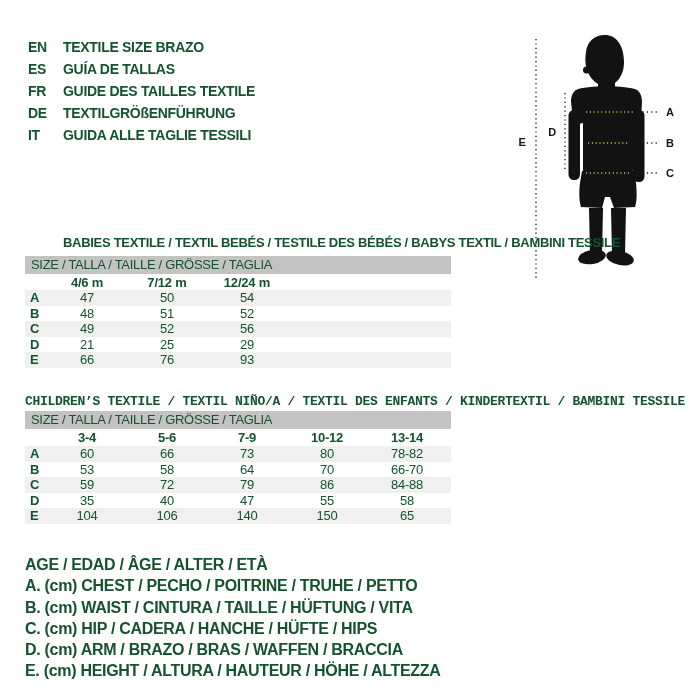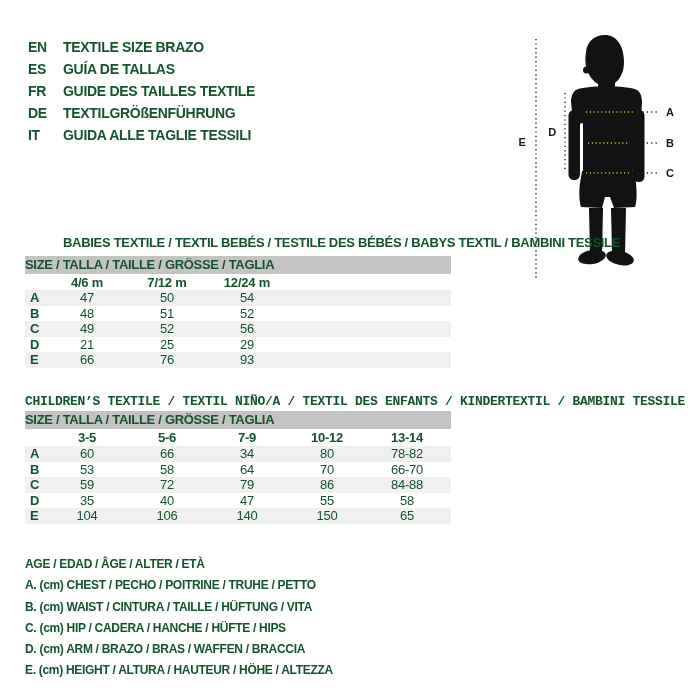--- a/index.html
+++ b/index.html
@@ -14,37 +14,37 @@
   
   .figure{position:absolute;left:505px;top:25px;width:180px;height:260px;}
   .figure text{font-size:11px;font-weight:bold;fill:#161616;font-family:"Liberation Sans",sans-serif;}
   
   .sec-title{position:absolute;left:25px;font-size:13px;font-weight:bold;letter-spacing:-0.3px;white-space:nowrap;}
   .t-babies{top:235px;padding-left:38px;}
   .t-children{top:394px;font-family:Liberation Mono, monospace;}
   
   .size-bar{
     position:absolute;left:25px;width:426px;height:18px;background:#c3c3c3;
-    font-size:13px;line-height:18px;font-weight:bold;letter-spacing:-0.3px;
-    box-sizing:border-box;white-space:nowrap;
+    font-size:13px;line-height:18px;font-weight:normal;letter-spacing:-0.3px;
+    padding-left:6px;box-sizing:border-box;white-space:nowrap;
   }
   .b-babies{top:256px;}
   .b-children{top:411px;}
   
   .tbl{position:absolute;left:25px;width:426px;font-size:13px;}
   .tbl-babies{top:275px;}
   .tbl-children{top:430px;}
   .trow{display:flex;height:15.5px;line-height:15.5px;align-items:center;}
   .thead{height:15px;line-height:15px;font-weight:bold;}
   .tbl-children .thead{height:16px;line-height:16px;}
   .stripe{background:#f0f0f0;}
   .cell-label{width:22px;padding-left:5px;box-sizing:border-box;font-weight:bold;}
   .cell{width:80px;text-align:center;}
   
-  .legend{position:absolute;left:25px;top:554px;font-size:12px;line-height:21.3px;font-weight:bold;letter-spacing:-0.3px;}
+  .legend{position:absolute;left:25px;top:554px;font-size:16px;line-height:21.3px;font-weight:bold;letter-spacing:-0.3px;}
 </style>
 </head>
 <body>
 
 <div class="page">
 
   <div class="langs">
     <div class="lang-row">
       <span class="lang-code">EN</span>
       <span class="lang-label">TEXTILE SIZE BRAZO</span>
@@ -150,31 +150,31 @@
       <span class="cell">76</span>
       <span class="cell">93</span>
     </div>
   </div>
 
   <div class="sec-title t-children">CHILDREN’S TEXTILE / TEXTIL NIÑO/A / TEXTIL DES ENFANTS / KINDERTEXTIL / BAMBINI TESSILE</div>
   <div class="size-bar b-children">SIZE / TALLA / TAILLE / GRÖSSE / TAGLIA</div>
   <div class="tbl tbl-children">
     <div class="trow thead">
       <span class="cell-label"></span>
-      <span class="cell">3-5</span>
+      <span class="cell">3-4</span>
       <span class="cell">5-6</span>
       <span class="cell">7-9</span>
       <span class="cell">10-12</span>
       <span class="cell">13-14</span>
     </div>
     <div class="trow stripe">
       <span class="cell-label">A</span>
       <span class="cell">60</span>
       <span class="cell">66</span>
-      <span class="cell">34</span>
+      <span class="cell">73</span>
       <span class="cell">80</span>
       <span class="cell">78-82</span>
     </div>
     <div class="trow">
       <span class="cell-label">B</span>
       <span class="cell">53</span>
       <span class="cell">58</span>
       <span class="cell">64</span>
       <span class="cell">70</span>
       <span class="cell">66-70</span>

